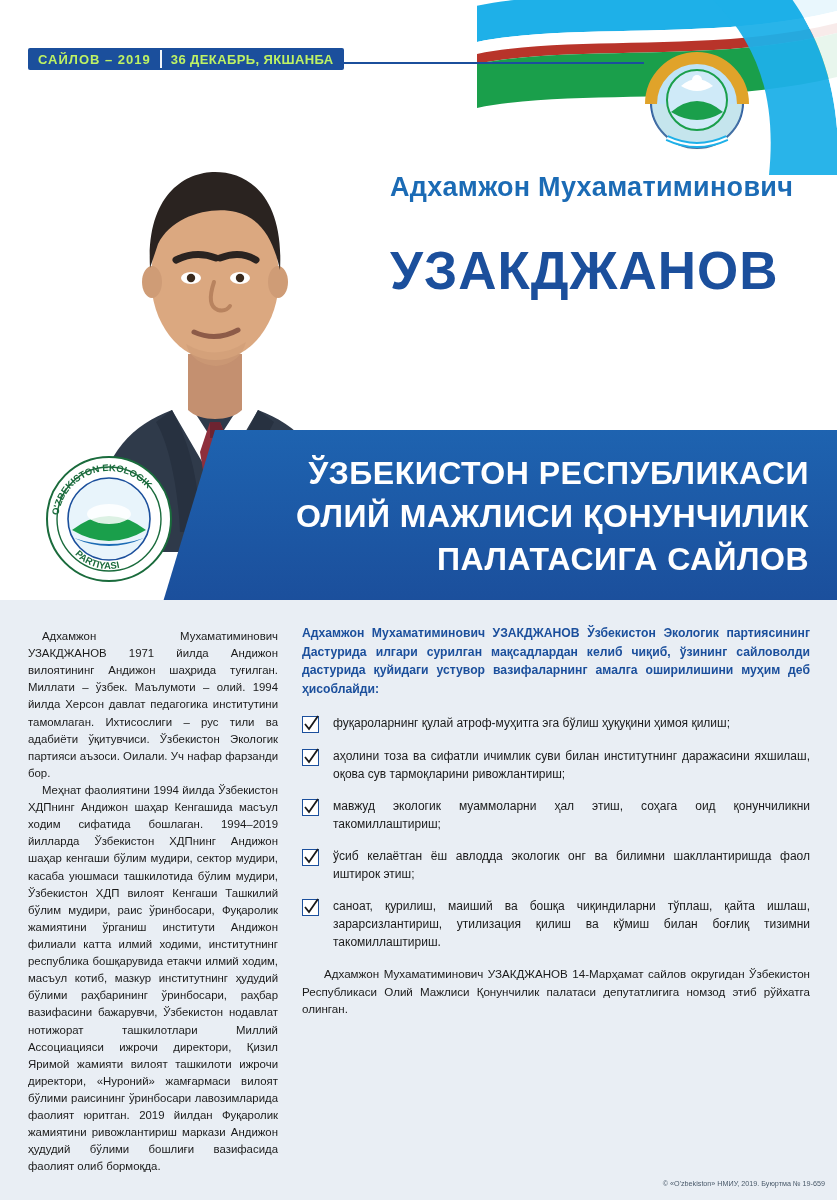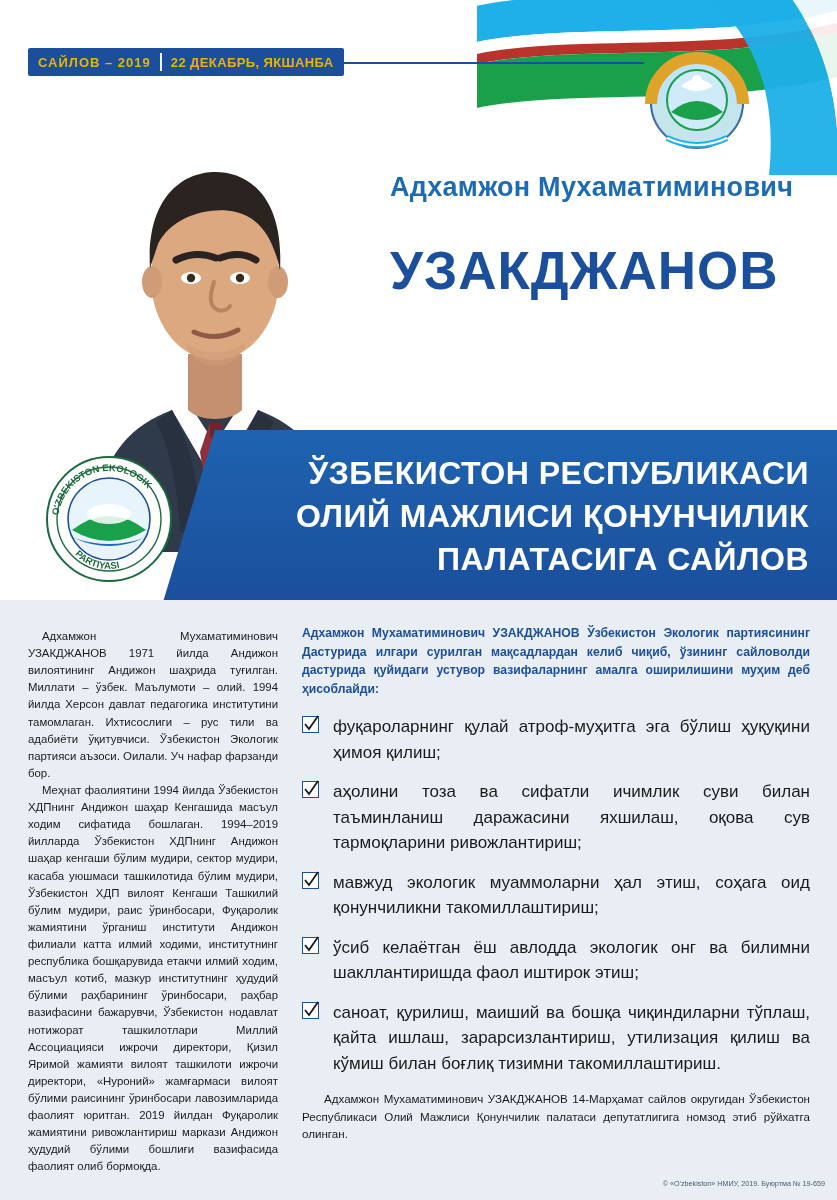--- a/index.html
+++ b/index.html
@@ -16,22 +16,22 @@
   
   .top-area { position:absolute; left:0; top:0; width:837px; height:600px; background:#ffffff; }
 
   
   .ribbon { position:absolute; right:0; top:0; width:360px; height:175px; overflow:hidden; }
   .ribbon svg { display:block; }
 
   
   .badge-row { position:absolute; left:28px; top:48px; display:flex; align-items:stretch; height:30px; }
   .badge {
-    background:#1b4f9c; color:#eab308; display:flex; align-items:center;
-    padding:0 10px; height:28px; border-radius:2px;
+    background:#1b4f9c; color:#bef264; display:flex; align-items:center;
+    padding:0 10px; height:22px; border-radius:2px;
   }
   .badge .b1 { font-size:13px; font-weight:bold; letter-spacing:1px; }
   .badge .sep { width:2px; height:18px; background:#ffffff; margin:0 9px; opacity:.95; }
   .badge .b2 { font-size:13px; font-weight:bold; letter-spacing:.4px; }
   .badge-line { flex:1; align-self:center; height:2px; background:#1b4f9c; width:300px; margin-left:0; }
 
   
   .portrait-wrap { position:absolute; left:60px; top:92px; width:310px; height:460px; }
   .portrait-wrap svg { display:block; }
 
@@ -89,21 +89,21 @@
     color:#1b4f9c; font-weight:bold; font-size:12.2px; line-height:1.52;
     text-align:justify; margin-bottom:16px;
   }
   .plist { margin:0; padding:0; list-style:none; }
   .plist li { display:flex; gap:14px; margin-bottom:14px; }
   .chk {
     flex:0 0 17px; width:17px; height:17px; border:1.6px solid #1b4f9c; background:#fff;
     position:relative; margin-top:2px;
   }
   .chk svg { position:absolute; left:1px; top:-2px; }
-  .plist .txt { font-size:17px; line-height:1.5; color:#1a1a1a; text-align:justify; }
+  .plist .txt { font-size:12px; line-height:1.5; color:#1a1a1a; text-align:justify; }
   .closing { font-size:11.6px; line-height:1.5; color:#1a1a1a; text-align:justify; text-indent:22px; margin-top:4px; }
 
   .footer {
     position:absolute; right:12px; bottom:12px; font-size:7.2px; color:#4a5a6a;
   }
 </style>
 </head>
 <body>
 
 <div class="poster">
@@ -138,21 +138,21 @@
         <circle cx="60" cy="38" r="5" fill="#ffffff"></circle>
         <path d="M30,96 q30,14 60,0" fill="none" stroke="#1eb0e8" stroke-width="6"></path>
         <path d="M30,96 q30,14 60,0" fill="none" stroke="#ffffff" stroke-width="2"></path>
       </svg>
     </div>
 
     <div class="badge-row">
       <div class="badge">
         <span class="b1">САЙЛОВ – 2019</span>
         <span class="sep"></span>
-        <span class="b2">22 ДЕКАБРЬ, ЯКШАНБА</span>
+        <span class="b2">36 ДЕКАБРЬ, ЯКШАНБА</span>
       </div>
       <div class="badge-line"></div>
     </div>
 
     <div class="portrait-wrap">
       <svg width="310" height="460" viewBox="0 0 310 460">
 
         <path d="M30,460 C34,372 64,336 112,318 L198,318 C246,336 276,372 280,460 Z" fill="#2f3a4a"></path>
         <path d="M112,318 L155,392 L198,318 L182,310 L155,352 L128,310 Z" fill="#ffffff"></path>
         <path d="M150,330 L160,330 L172,360 L155,452 L140,360 Z" fill="#8e2f3c"></path>
@@ -240,21 +240,21 @@
                 </svg>
             </span>
             <span class="txt">фуқароларнинг қулай атроф-муҳитга эга бўлиш ҳуқуқини ҳимоя қилиш;</span>
           </li>
           <li>
             <span class="chk">
               <svg width="15" height="18" viewBox="0 0 15 18">
                   <path d="M1,9 L5,14 L14,1" stroke="#1a1a1a" stroke-width="1.8" fill="none"></path>
                 </svg>
             </span>
-            <span class="txt">аҳолини тоза ва сифатли ичимлик суви билан таъминланиш даражасини яхшилаш, оқова сув тармоқларини ривожлантириш;</span>
+            <span class="txt">аҳолини тоза ва сифатли ичимлик суви билан институтнинг даражасини яхшилаш, оқова сув тармоқларини ривожлантириш;</span>
           </li>
           <li>
             <span class="chk">
               <svg width="15" height="18" viewBox="0 0 15 18">
                   <path d="M1,9 L5,14 L14,1" stroke="#1a1a1a" stroke-width="1.8" fill="none"></path>
                 </svg>
             </span>
             <span class="txt">мавжуд экологик муаммоларни ҳал этиш, соҳага оид қонунчиликни такомиллаштириш;</span>
           </li>
           <li>

